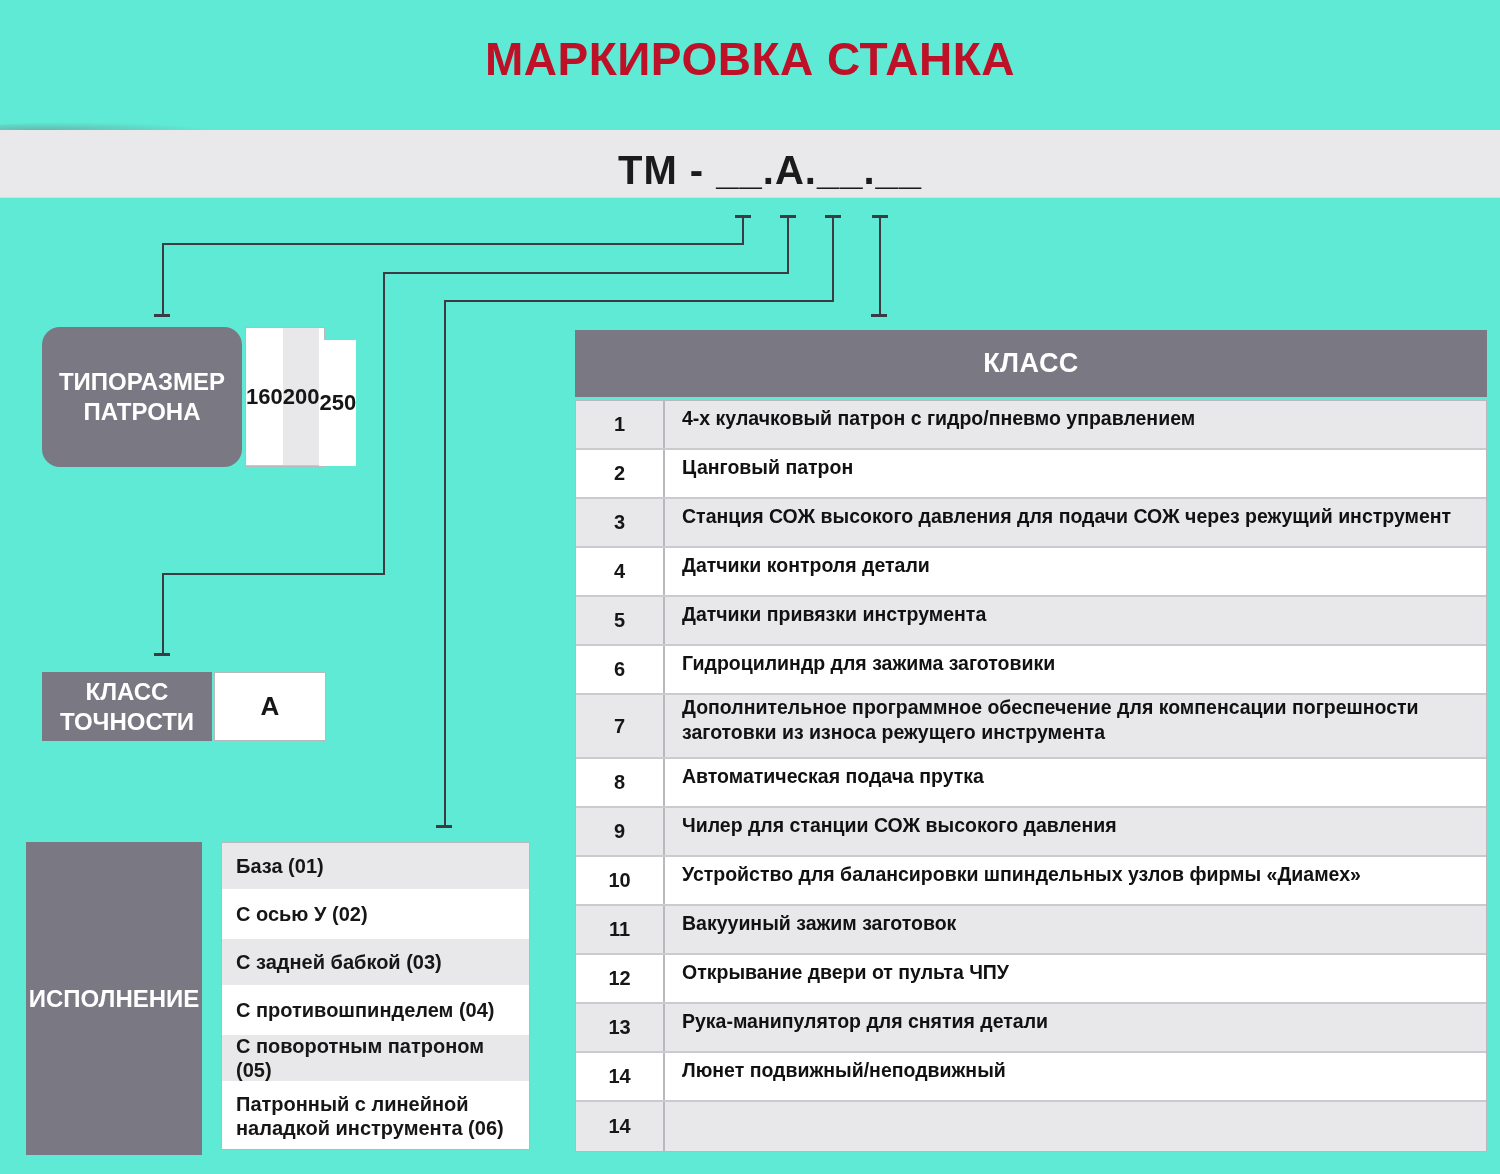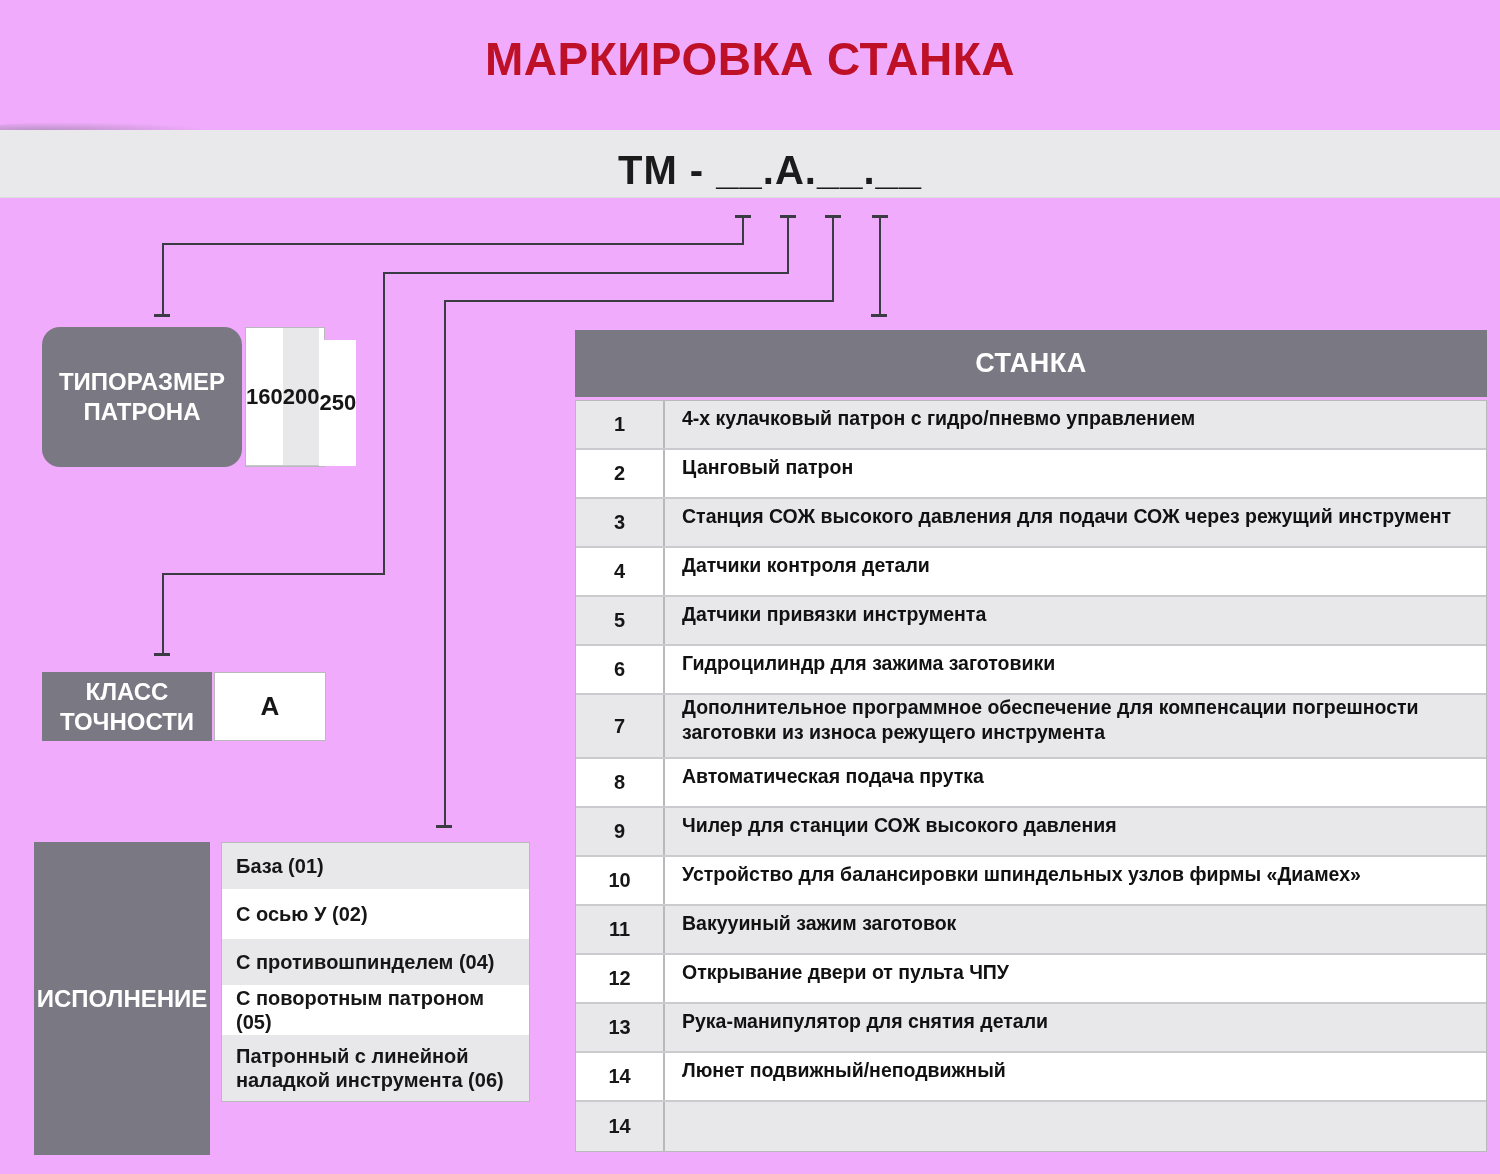--- a/index.html
+++ b/index.html
@@ -1,17 +1,17 @@
 <!DOCTYPE html>
 <html><head>
 <meta charset="utf-8">
 <style>
   html,body{margin:0;padding:0;background:#fff;}
   #page{
-    position:relative;width:1500px;height:1174px;background:#f0abfc;overflow:hidden;
+    position:relative;width:1500px;height:1174px;background:#5eead4;overflow:hidden;
     font-family:"Liberation Sans","DejaVu Sans",sans-serif;
     -webkit-font-smoothing:antialiased;
   }
   .title{
     position:absolute;left:0;top:32px;width:100%;text-align:center;
     font-size:46px;font-weight:bold;letter-spacing:.5px;color:#BE1128;
   }
   .band{position:absolute;left:0;top:130px;width:100%;height:67px;background:#E9E8EB;border-bottom:1px solid #dcdcdf;}
   .band-shadow{
     position:absolute;left:-30px;top:122px;width:240px;height:16px;border-radius:50%;
@@ -124,34 +124,35 @@
   </div>
 
   <div>
     <div class="label-box" style="left:42px;top:672px;width:170px;height:69px;font-size:24px;">
       <span style="padding:0 10px;">КЛАСС ТОЧНОСТИ</span>
     </div>
     <div class="vcell acc-value">А</div>
   </div>
 
   <div>
-    <div class="label-box" style="left:34px;top:842px;width:176px;height:313px;font-size:24px;">
+    <div class="label-box" style="left:26px;top:842px;width:176px;height:313px;font-size:24px;">
       <span>ИСПОЛНЕНИЕ</span>
     </div>
     <div class="exec-col">
       <div class="exec-row">База (01)</div>
       <div class="exec-row">С осью У (02)</div>
+      <div class="exec-row">С задней бабкой (03)</div>
       <div class="exec-row">С противошпинделем (04)</div>
       <div class="exec-row">С поворотным патроном (05)</div>
       <div class="exec-row tall">Патронный с линейной наладкой инструмента (06)</div>
     </div>
   </div>
 
   <div class="opt-table">
-    <div class="opt-header">СТАНКА</div>
+    <div class="opt-header">КЛАСС</div>
     <div class="opt-rows">
       <div class="orow">
         <div class="num">1</div>
         <div class="txt">4-х кулачковый патрон с гидро/пневмо управлением</div>
       </div>
       <div class="orow">
         <div class="num">2</div>
         <div class="txt">Цанговый патрон</div>
       </div>
       <div class="orow">

